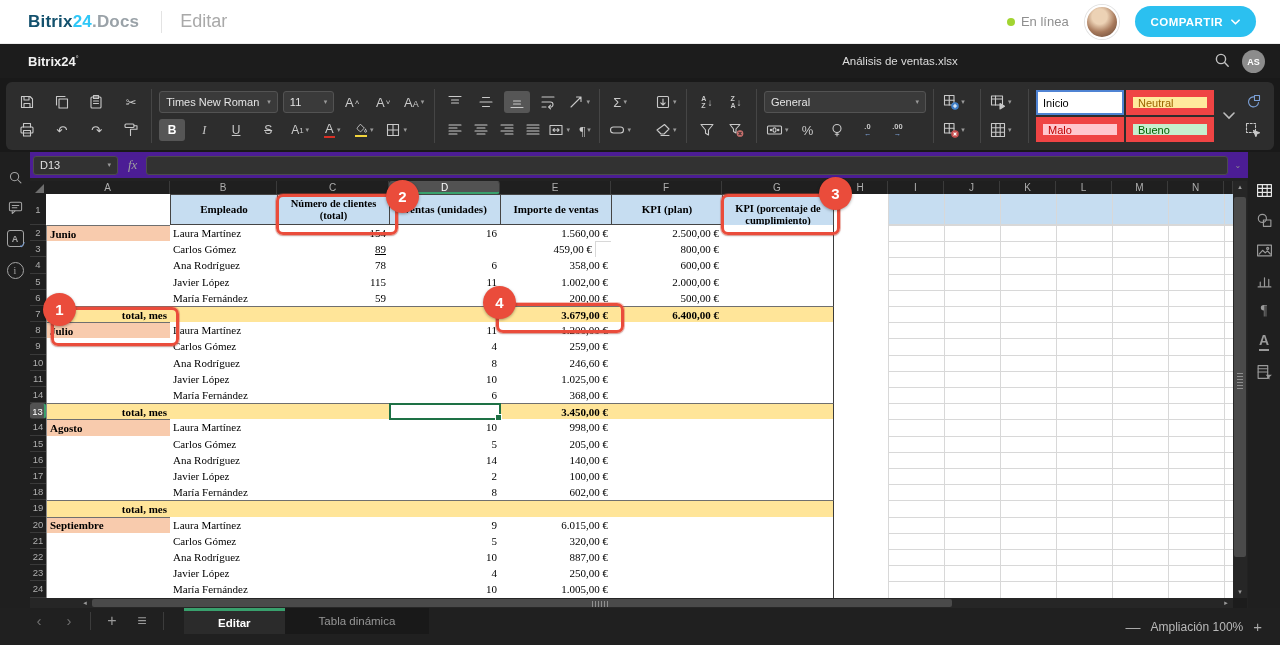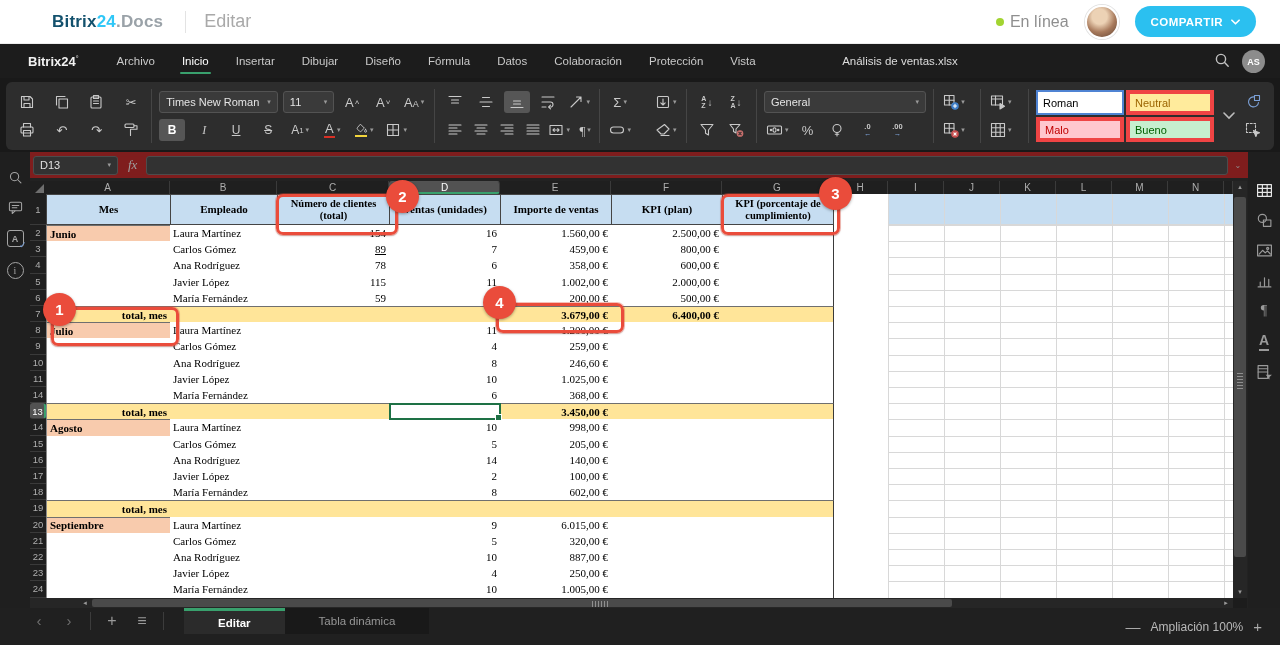--- a/index.html
+++ b/index.html
@@ -4,27 +4,27 @@
 <style>
   html,body{margin:0;padding:0;background:#fff;}
   .stage{position:relative;width:1280px;height:647px;overflow:hidden;background:#fff;
          font-family:"Liberation Sans","DejaVu Sans",sans-serif;-webkit-font-smoothing:antialiased;}
   .abs{position:absolute;box-sizing:border-box;}
 
   
   .topbar{left:0;top:0;width:1280px;height:44px;background:#fff;border-bottom:1px solid #ededed;
           display:flex;align-items:center;}
   .logo{margin-left:28px;font-size:17px;font-weight:700;letter-spacing:.2px;display:flex;align-items:baseline;}
-  .logo .b1{color:var(--brandnavy);margin-left:24px;}
+  .logo .b1{color:var(--brandnavy);}
   .logo .b2{color:var(--brandcyan);}
   .logo .b3{color:#9aa2a8;}
   .top-divider{width:1px;height:22px;background:#e3e3e3;margin:0 18px 0 22px;}
   .editar{color:#a9a9a9;font-size:18px;}
   .top-right{margin-left:auto;display:flex;align-items:center;margin-right:24px;gap:16px;}
-  .online{display:flex;align-items:center;gap:6px;color:#8f8f8f;font-size:16px;}
+  .online{display:flex;align-items:center;gap:6px;color:#8f8f8f;font-size:13px;}
   .online .dot{width:8px;height:8px;border-radius:50%;background:var(--online);}
   .avatar{width:30px;height:30px;border-radius:50%;border:2px solid #fff;
           box-shadow:0 0 0 1px #e2e2e2;background:radial-gradient(circle at 42% 32%,#ecd2b5 0 28%,#a87a5c 58%,#5e4030 100%);}
   .share-btn{height:31px;padding:0 16px;border-radius:17px;background:var(--accent);color:#fff;
              font-size:11.5px;font-weight:700;letter-spacing:.4px;display:flex;align-items:center;gap:8px;border:none;}
   .share-btn svg{width:9px;height:6px;stroke:#fff;stroke-width:1.8;fill:none;stroke-linecap:round;stroke-linejoin:round;}
 
   
   .menubar{left:0;top:44px;width:1280px;height:34px;background:#1c1c1c;display:flex;align-items:center;}
   .mlogo{margin-left:28px;color:#f1f1f1;font-size:13px;font-weight:700;}
@@ -54,27 +54,27 @@
   .sel{background:#3a3a3a;border:1px solid #535353;border-radius:3px;height:20px;display:flex;align-items:center;
        padding:0 6px;color:#e4e4e4;font-size:11px;}
   .sel .chv{margin-left:auto;padding-left:6px;}
   .glyph{font-size:13px;line-height:1;}
   .redbar{display:block;width:11px;height:2.5px;background:#d93025;margin-top:1px;}
   .yelbar{display:block;width:12px;height:2.5px;background:#f3d53c;margin-top:1px;}
   .sortico{display:flex;align-items:center;gap:1px;}
   .sortico .lets{display:flex;flex-direction:column;font-size:7px;line-height:7px;font-weight:700;color:#c9c9c9;}
   .sortico .ar{font-size:10px;color:#c9c9c9;}
   .decico{display:flex;flex-direction:column;align-items:center;font-size:7.5px;line-height:7px;color:#c9c9c9;font-weight:700;}
-  .stylebox{width:88px;height:25px;border:4px solid #ef4444;font-size:11px;display:flex;align-items:center;
+  .stylebox{width:88px;height:25px;border:7px solid #ef4444;font-size:11px;display:flex;align-items:center;
             padding:0 5px;box-sizing:border-box;background:#fff;}
   .styles2x2{display:grid;grid-template-columns:88px 88px;grid-gap:2px;}
   .stylemore{width:22px;height:52px;display:flex;align-items:center;justify-content:center;color:#bdbdbd;margin-left:4px;}
 
   
-  .fbar{left:0;top:152px;width:1280px;height:26px;background:#7f1d1d;display:flex;align-items:center;}
+  .fbar{left:0;top:152px;width:1280px;height:26px;background:#4c1d95;display:flex;align-items:center;}
   .namebox{margin-left:33px;width:85px;height:19px;background:#323232;border:1px solid #4c4c4c;border-radius:3px;
            display:flex;align-items:center;padding:0 6px;color:#e0e0e0;font-size:11px;box-sizing:border-box;}
   .fx{color:#9f9f9f;font-family:"Liberation Serif",serif;font-style:italic;font-size:13px;margin:0 9px 0 10px;}
   .finput{width:1082px;height:19px;background:#323232;border:1px solid #4c4c4c;border-radius:3px;box-sizing:border-box;}
   .fcollapse{margin-left:6px;color:#8f8f8f;font-size:8px;}
 
   
   .appdark{left:0;top:78px;width:1280px;height:567px;background:#222;border-radius:0 0 10px 10px;z-index:0;}
   .leftrail{left:0;top:152px;width:30px;height:456px;background:#1f1f1f;z-index:5;display:flex;flex-direction:column;
             align-items:center;padding-top:18px;gap:15px;}
@@ -171,32 +171,20 @@
         <span>COMPARTIR</span>
         <svg viewBox="0 0 10 6">
             <path d="m1 1 4 4 4-4"></path>
           </svg>
       </button>
     </div>
   </div>
 
   <div class="abs menubar">
     <div class="mlogo"><span>Bitrix24</span><sup>°</sup></div>
-    <nav id="menu-items">
-        <span class="mitem">Archivo</span>
-        <span class="mitem active">Inicio</span>
-        <span class="mitem">Insertar</span>
-        <span class="mitem">Dibujar</span>
-        <span class="mitem">Diseño</span>
-        <span class="mitem">Fórmula</span>
-        <span class="mitem">Datos</span>
-        <span class="mitem">Colaboración</span>
-        <span class="mitem">Protección</span>
-        <span class="mitem">Vista</span>
-      </nav>
   </div>
   <div class="doc-title">Análisis de ventas.xlsx</div>
   <div class="m-search">
     <svg viewBox="0 0 16 16">
         <circle cx="7" cy="7" r="4.6"></circle>
         <path d="m10.6 10.6 3.6 3.6"></path>
       </svg>
   </div>
   <div class="m-avatar">AS</div>
 
@@ -540,21 +528,21 @@
             </svg>
             <i class="chv">▾</i>
           </span>
       </div>
     </div>
 
     <div class="tdiv"></div>
 
     <div class="trow" style="align-items:center;">
       <div class="styles2x2">
-        <div class="stylebox" style="border:2px solid #4f83d3;color:#000;">Roman</div>
+        <div class="stylebox" style="border:2px solid #4f83d3;color:#000;">Inicio</div>
         <div class="stylebox" style="background:var(--style_neutral_bg);color:var(--style_neutral_fg);">Neutral</div>
         <div class="stylebox" style="background:var(--style_malo_bg);color:var(--style_malo_fg);">Malo</div>
         <div class="stylebox" style="background:var(--style_bueno_bg);color:var(--style_bueno_fg);">Bueno</div>
       </div>
       <div class="stylemore">
           <svg style="width:12px;height:8px;stroke:#bdbdbd;fill:none;stroke-width:1.6;stroke-linecap:round;" viewBox="0 0 12 8">
             <path d="m1 1 5 5 5-5"></path>
           </svg>
         </div>
     </div>
@@ -710,39 +698,38 @@
       <div class="abs gline" style="left: 888px; top: 451.8px; width: 345px; height: 1px;"></div>
       <div class="abs gline" style="left: 888px; top: 468px; width: 345px; height: 1px;"></div>
       <div class="abs gline" style="left: 888px; top: 484.2px; width: 345px; height: 1px;"></div>
       <div class="abs gline" style="left: 888px; top: 500.4px; width: 345px; height: 1px;"></div>
       <div class="abs gline" style="left: 888px; top: 516.6px; width: 345px; height: 1px;"></div>
       <div class="abs gline" style="left: 888px; top: 532.8px; width: 345px; height: 1px;"></div>
       <div class="abs gline" style="left: 888px; top: 549px; width: 345px; height: 1px;"></div>
       <div class="abs gline" style="left: 888px; top: 565.2px; width: 345px; height: 1px;"></div>
       <div class="abs gline" style="left: 888px; top: 581.4px; width: 345px; height: 1px;"></div>
       <div class="abs gline" style="left: 888px; top: 597.6px; width: 345px; height: 1px;"></div>
-      <div class="abs hcell" style="left: 46px; top: 194px; width: 125px; height: 31px;">Mes</div>
       <div class="abs hcell" style="left: 170px; top: 194px; width: 108px; height: 31px;">Empleado</div>
       <div class="abs hcell" style="left: 277px; top: 194px; width: 113px; height: 31px; font-size: 10.5px;">Número de clientes (total)</div>
       <div class="abs hcell" style="left: 389px; top: 194px; width: 112px; height: 31px;">Ventas (unidades)</div>
       <div class="abs hcell" style="left: 500px; top: 194px; width: 112px; height: 31px;">Importe de ventas</div>
       <div class="abs hcell" style="left: 611px; top: 194px; width: 112px; height: 31px;">KPI (plan)</div>
-      <div class="abs hcell" style="left: 722px; top: 194px; width: 112px; height: 31px; font-size: 10.5px;">KPI (porcentaje de cumplimiento)</div>
+      <div class="abs hcell" style="left: 722px; top: 194px; width: 112px; height: 41px; font-size: 10.5px;">KPI (porcentaje de cumplimiento)</div>
       <div class="abs tcell monthc b" style="left: 46px; top: 225px; width: 125px; height: 17.2px; border-left: 1px solid rgb(138, 138, 138);">Junio</div>
       <div class="abs tcell" style="left: 170px; top: 225px; width: 108px; height: 17.2px;">Laura Martínez</div>
       <div class="abs tcell r" style="left: 277px; top: 225px; width: 113px; height: 17.2px;">154</div>
       <div class="abs tcell r" style="left: 389px; top: 225px; width: 112px; height: 17.2px;">16</div>
       <div class="abs tcell r" style="left: 500px; top: 225px; width: 112px; height: 17.2px;">1.560,00 €</div>
       <div class="abs tcell r" style="left: 611px; top: 225px; width: 112px; height: 17.2px;">2.500,00 €</div>
       <div class="abs tcell r" style="left: 722px; top: 225px; width: 112px; height: 17.2px; border-right: 1px solid rgb(58, 58, 58);"></div>
       <div class="abs tcell" style="left: 46px; top: 241.2px; width: 125px; height: 17.2px; border-left: 1px solid rgb(138, 138, 138);"></div>
       <div class="abs tcell" style="left: 170px; top: 241.2px; width: 108px; height: 17.2px;">Carlos Gómez</div>
       <div class="abs tcell r" style="left: 277px; top: 241.2px; width: 113px; height: 17.2px; text-decoration: underline;">89</div>
       <div class="abs tcell r" style="left: 389px; top: 241.2px; width: 112px; height: 17.2px;">7</div>
-      <div class="abs tcell r" style="left: 500px; top: 241.2px; width: 112px; height: 17.2px;">459,00 €</div>
+      <div class="abs tcell r" style="left: 484px; top: 241.2px; width: 112px; height: 17.2px;">459,00 €</div>
       <div class="abs tcell r" style="left: 611px; top: 241.2px; width: 112px; height: 17.2px;">800,00 €</div>
       <div class="abs tcell r" style="left: 722px; top: 241.2px; width: 112px; height: 17.2px; border-right: 1px solid rgb(58, 58, 58);"></div>
       <div class="abs tcell" style="left: 46px; top: 257.4px; width: 125px; height: 17.2px; border-left: 1px solid rgb(138, 138, 138);"></div>
       <div class="abs tcell" style="left: 170px; top: 257.4px; width: 108px; height: 17.2px;">Ana Rodríguez</div>
       <div class="abs tcell r" style="left: 277px; top: 257.4px; width: 113px; height: 17.2px;">78</div>
       <div class="abs tcell r" style="left: 389px; top: 257.4px; width: 112px; height: 17.2px;">6</div>
       <div class="abs tcell r" style="left: 500px; top: 257.4px; width: 112px; height: 17.2px;">358,00 €</div>
       <div class="abs tcell r" style="left: 611px; top: 257.4px; width: 112px; height: 17.2px;">600,00 €</div>
       <div class="abs tcell r" style="left: 722px; top: 257.4px; width: 112px; height: 17.2px; border-right: 1px solid rgb(58, 58, 58);"></div>
       <div class="abs tcell" style="left: 46px; top: 273.6px; width: 125px; height: 17.2px; border-left: 1px solid rgb(138, 138, 138);"></div>

